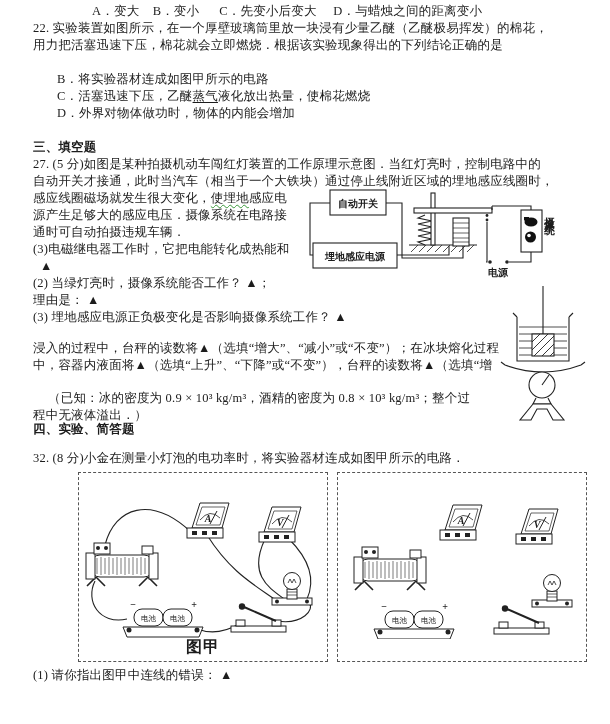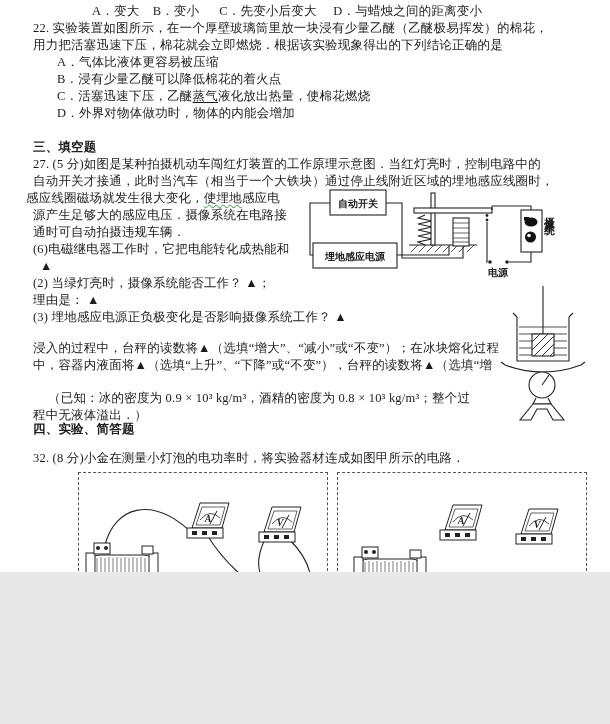--- a/index.html
+++ b/index.html
@@ -1,38 +1,38 @@
 <!DOCTYPE html>
 <html><head>
 <meta charset="utf-8">
 <style>
   html,body{margin:0;padding:0;background:#e8e8e8;}
   .page{
-    position:relative;width:610px;height:572px;background:#ffffff;
+    position:relative;width:610px;height:724px;background:#ffffff;
     font-family:"Liberation Serif","DejaVu Serif",serif;
     color:#1c1c1c;overflow:hidden;
   }
   .line{
     position:absolute;font-size:12.5px;line-height:16px;
     white-space:pre;letter-spacing:0.2px;
   }
   .bold{font-weight:bold;font-family:Liberation Serif, serif;}
   .wavy-red{
     text-decoration-line:underline;text-decoration-style:wavy;
     text-decoration-color:#d03030;text-decoration-thickness:1px;text-underline-offset:2px;text-decoration:underline;
   }
   .wavy-green{
     text-decoration-line:underline;text-decoration-style:wavy;
     text-decoration-color:#3a9a3a;text-decoration-thickness:1px;text-underline-offset:2px;
   }
   .fig{position:absolute;}
   .figbox{position:absolute;border:1px dashed #555;background:#fff;}
   .figcap{
     position:absolute;left:0;width:100%;text-align:center;
-    font-size:10px;font-weight:bold;letter-spacing:1px;
+    font-size:16px;font-weight:bold;letter-spacing:1px;
   }
   .vlabel{
     position:absolute;writing-mode:vertical-rl;font-size:10.5px;font-weight:bold;
     letter-spacing:2px;line-height:12px;
   }
   svg text{font-family:"Liberation Serif","DejaVu Serif",serif;fill:#1c1c1c;}
   .boxlabel{font-size:10px;font-weight:bold;}
   .mletter{font-size:10px;font-style:italic;font-weight:bold;}
   .cell-t{font-size:7.5px;}
   .sign-t{font-size:10px;font-weight:bold;}
@@ -93,33 +93,32 @@
         <circle cx="20" cy="10" r="8.5" fill="#fff"></circle>
         <path d="M16,12 L18,8 L20,12 L22,8 L24,12" fill="none" stroke-width="0.8"></path>
       </g>
     </defs>
   </svg>
 
   <div class="line" style="left:92px;top:3px">A．变大    B．变小      C．先变小后变大     D．与蜡烛之间的距离变小</div>
 
   <div class="line" style="left:33px;top:20px">22. 实验装置如图所示，在一个厚壁玻璃筒里放一块浸有少量乙醚（乙醚极易挥发）的棉花，</div>
   <div class="line" style="left:33px;top:37px">用力把活塞迅速下压，棉花就会立即燃烧．根据该实验现象得出的下列结论正确的是</div>
-  <div class="line" style="left:57px;top:54px">A．气体比液体更容易被压缩</div>
-  <div class="line" style="left:57px;top:71px">B．浸有少量乙醚可以降低棉花的着火点</div>
+  <div class="line" style="left:57px;top:71px">B．将实验器材连成如图甲所示的电路</div>
   <div class="line" style="left:57px;top:88px"><span>C．活塞迅速下压，乙醚</span><span class="wavy-red">蒸气</span><span>液化放出热量，使棉花燃烧</span></div>
   <div class="line" style="left:57px;top:105px">D．外界对物体做功时，物体的内能会增加</div>
 
   <div class="line bold" style="left:33px;top:139px">三、填空题</div>
 
   <div class="line" style="left:33px;top:156px">27. (5 分)如图是某种拍摄机动车闯红灯装置的工作原理示意图．当红灯亮时，控制电路中的</div>
   <div class="line" style="left:33px;top:173px">自动开关才接通，此时当汽车（相当于一个大铁块）通过停止线附近区域的埋地感应线圈时，</div>
-  <div class="line" style="left:26px;top:190px"><span>感应线圈磁场就发生很大变化，</span><span class="wavy-green">使埋地</span><span>感应电</span></div>
+  <div class="line" style="left:33px;top:190px"><span>感应线圈磁场就发生很大变化，</span><span class="wavy-green">使埋地</span><span>感应电</span></div>
   <div class="line" style="left:33px;top:224px">通时可自动拍摄违规车辆．</div>
   <div class="line" style="left:33px;top:207px">源产生足够大的感应电压．摄像系统在电路接</div>
-  <div class="line" style="left:33px;top:241px">(6)电磁继电器工作时，它把电能转化成热能和</div>
+  <div class="line" style="left:33px;top:241px">(3)电磁继电器工作时，它把电能转化成热能和</div>
   <div class="line" style="left:40px;top:258px">▲</div>
   <div class="line" style="left:33px;top:275px">(2) 当绿灯亮时，摄像系统能否工作？ ▲；</div>
   <div class="line" style="left:33px;top:292px">理由是： ▲</div>
   <div class="line" style="left:33px;top:309px">(3) 埋地感应电源正负极变化是否影响摄像系统工作？ ▲</div>
 
   <div class="line" style="left:33px;top:340px">浸入的过程中，台秤的读数将▲（选填“增大”、“减小”或“不变”）；在冰块熔化过程</div>
   <div class="line" style="left:33px;top:357px">中，容器内液面将▲（选填“上升”、“下降”或“不变”），台秤的读数将▲（选填“增</div>
   <div class="line" style="left:48px;top:390px">（已知：冰的密度为 0.9 × 10³ kg/m³，酒精的密度为 0.8 × 10³ kg/m³；整个过</div>
   <div class="line" style="left:33px;top:407px">程中无液体溢出．）</div>
 

